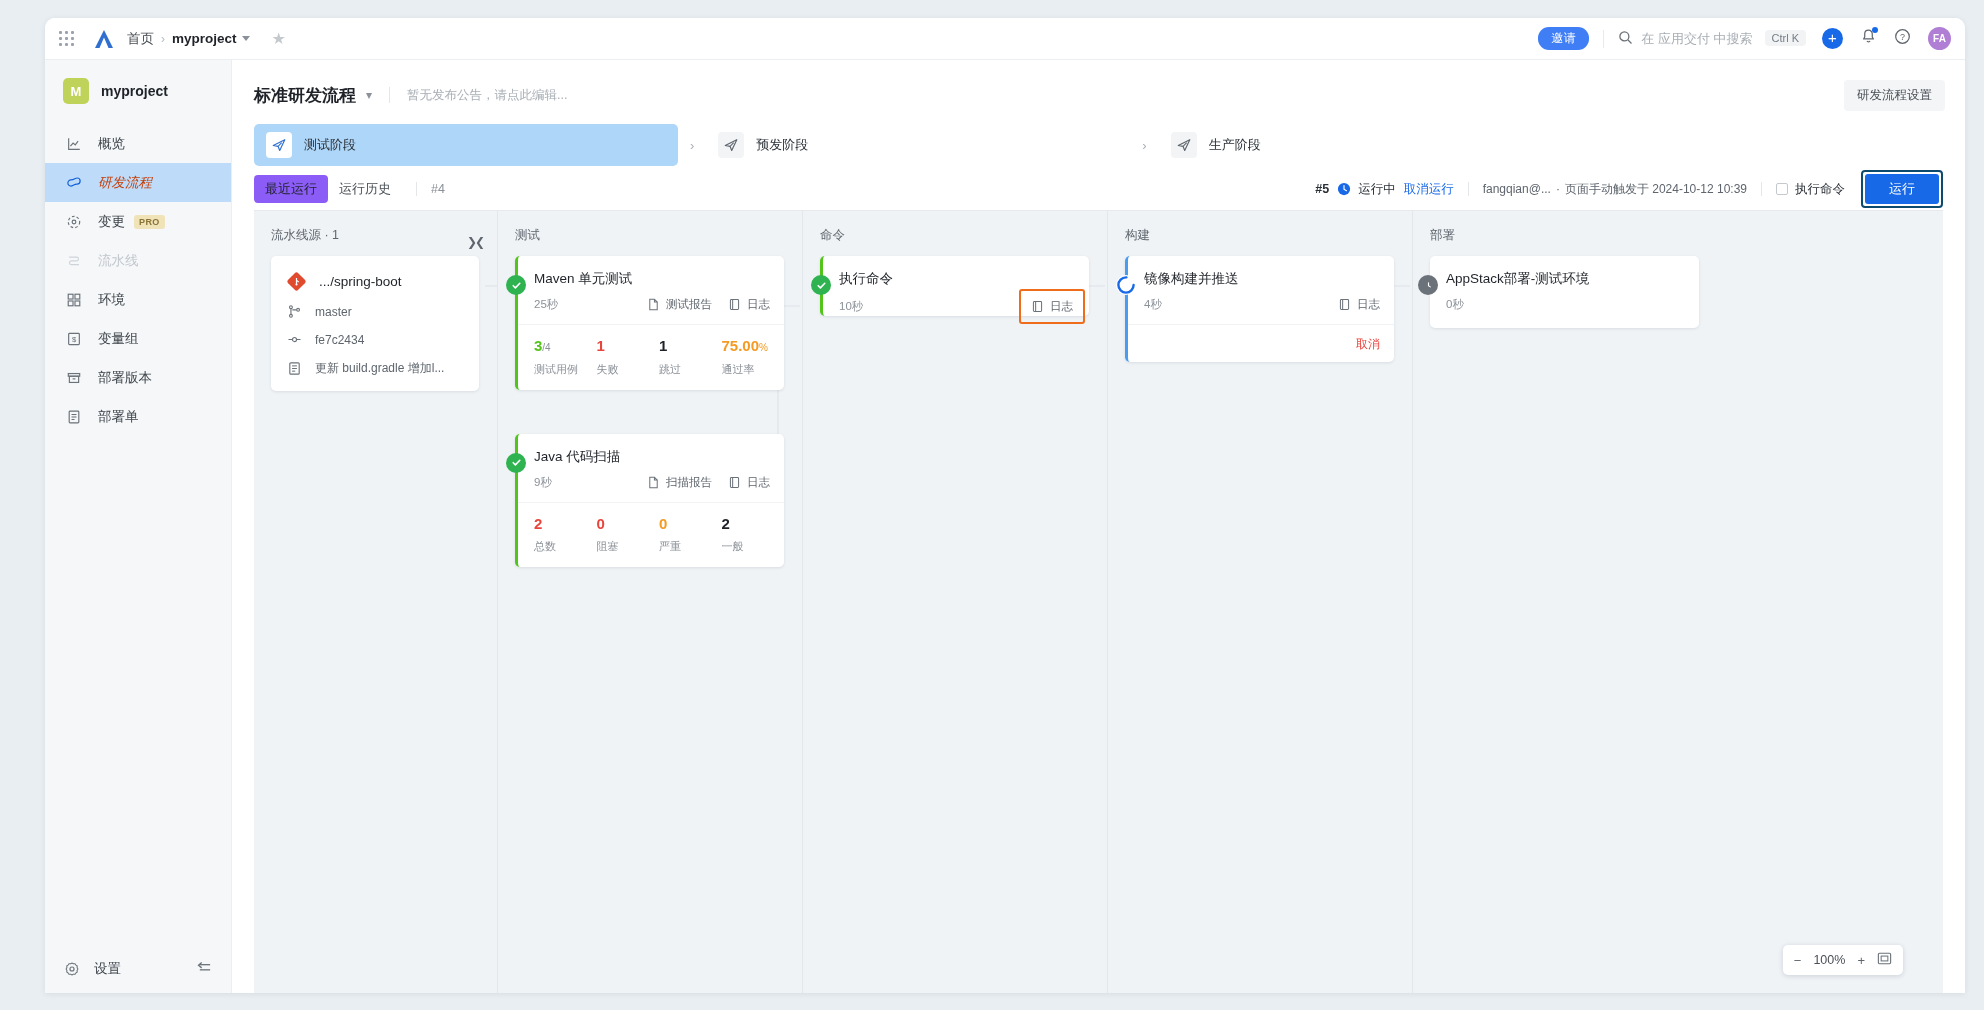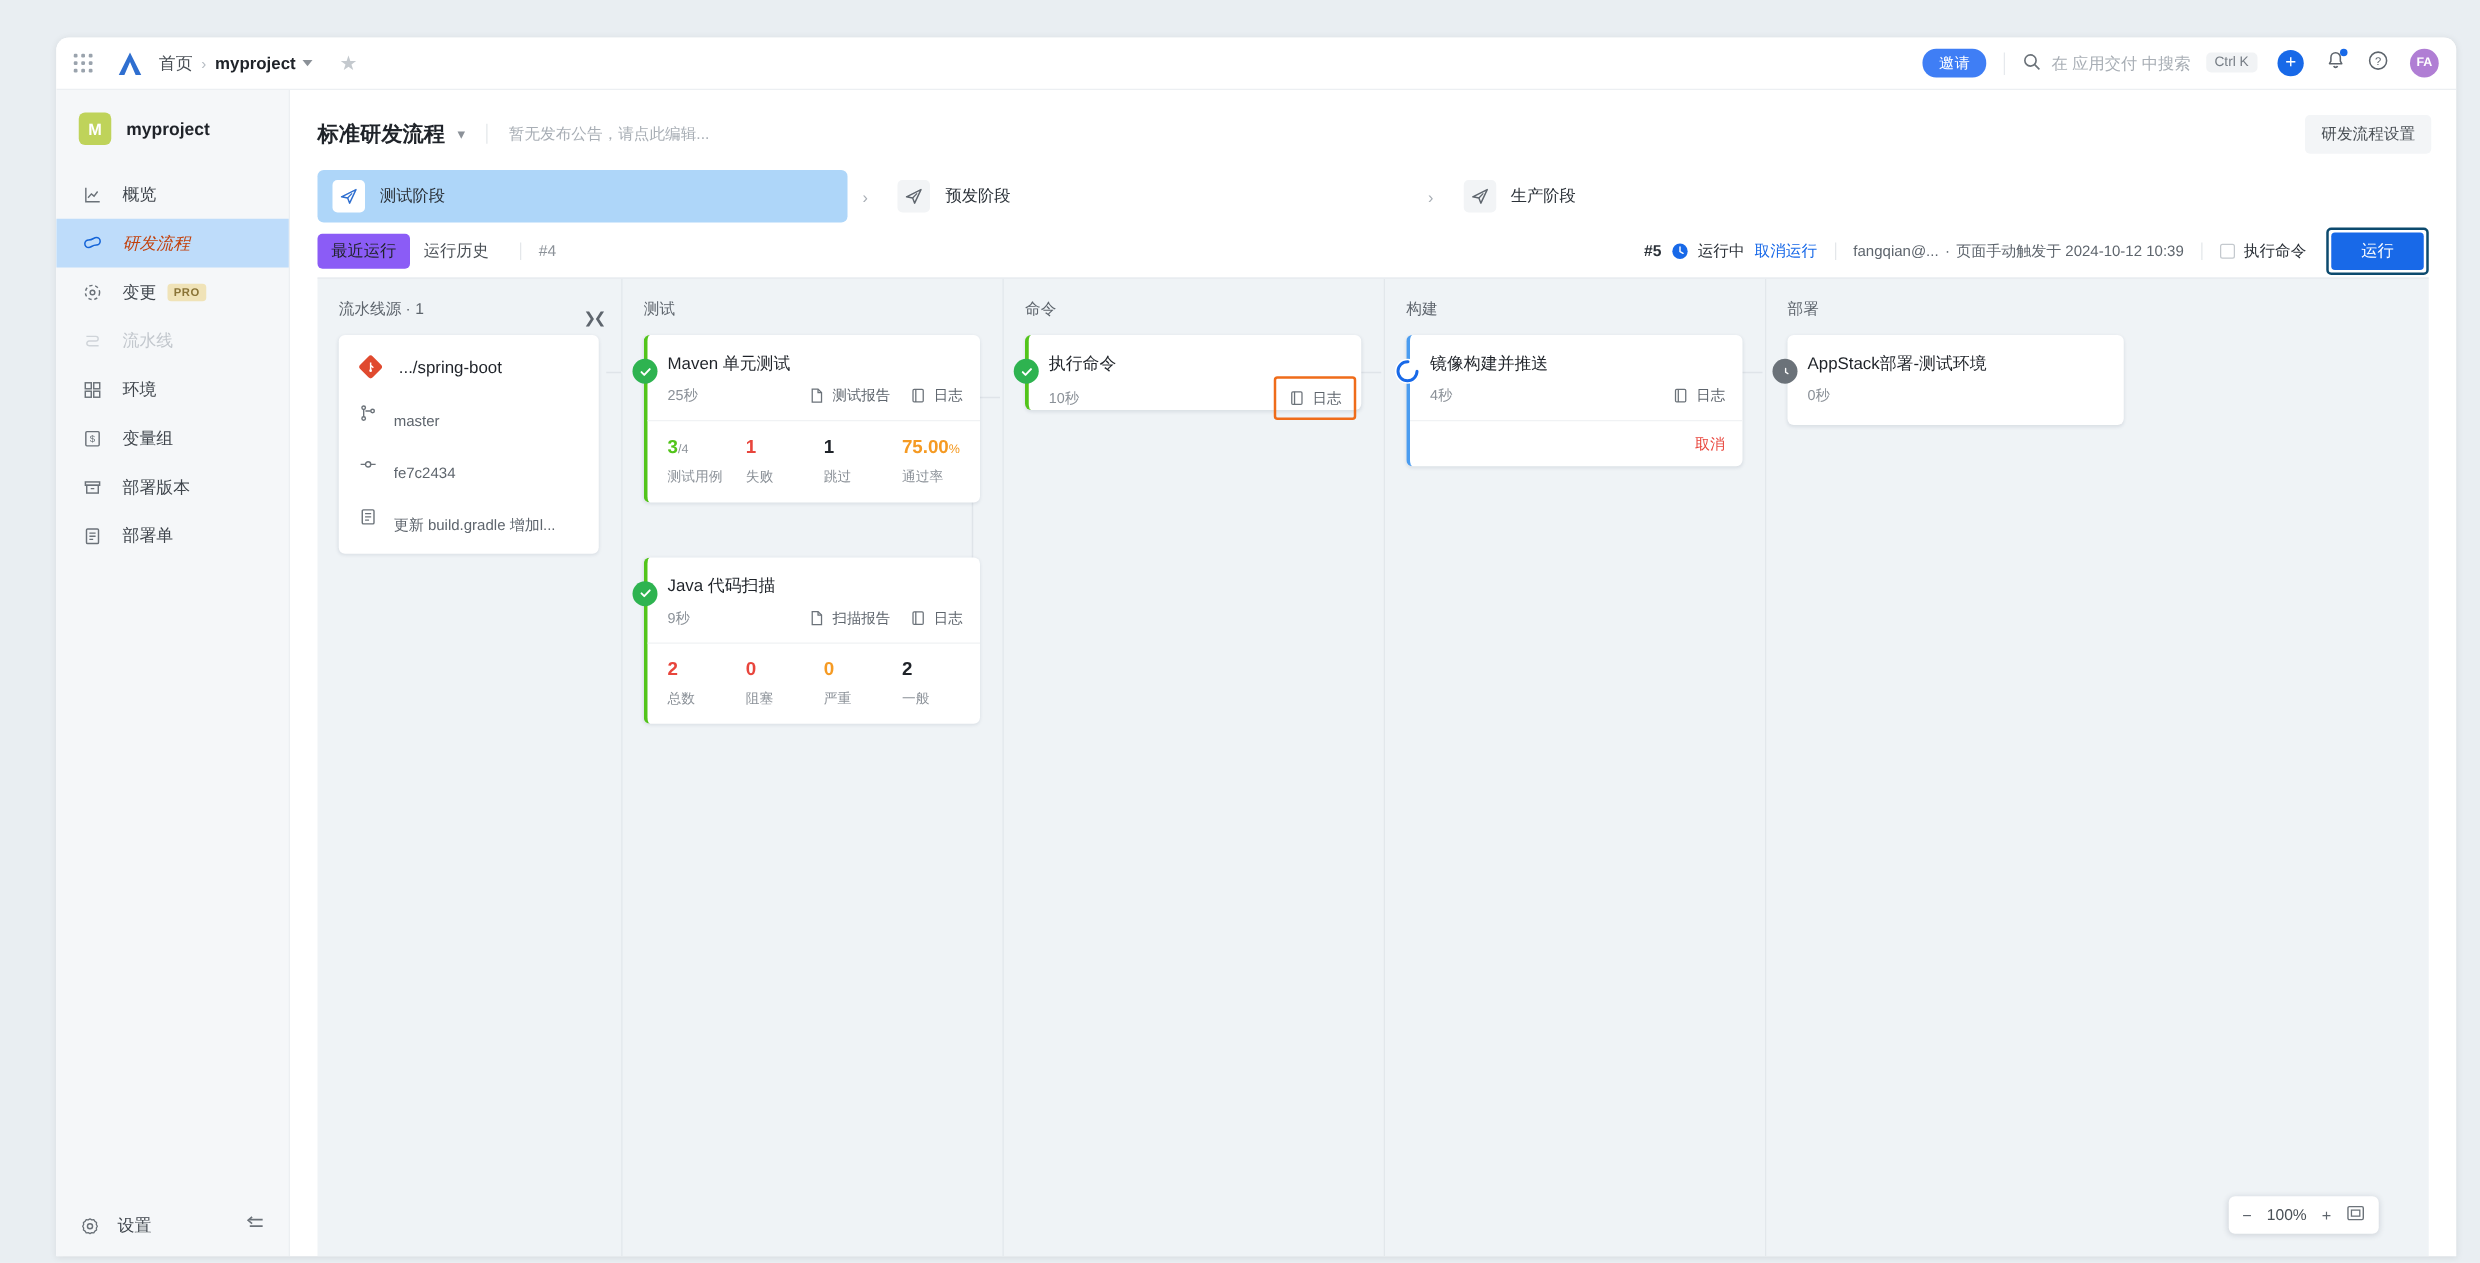--- a/index.html
+++ b/index.html
@@ -3,21 +3,21 @@
 <meta charset="utf-8">
 <style>
   * { box-sizing: border-box; margin: 0; padding: 0; }
   html, body {
     width: 1984px; height: 1010px;
     font-family: "Liberation Sans", "DejaVu Sans", sans-serif;
     background: #e9eef2;
     overflow: hidden;
   }
   .app {
-    position: absolute; left: 45px; top: 30px;
+    position: absolute; left: 45px; top: 18px;
     width: 1920px; height: 975px;
     background: #fff;
     border-radius: 10px 10px 0 0;
     box-shadow: 0 1px 6px rgba(0,0,0,.08);
     overflow: hidden;
   }
 
   
   .topbar {
     height: 42px; background: #fff;
@@ -158,21 +158,21 @@
                 border-radius:50%; display:flex; align-items:center; justify-content:center; z-index:4;}
   .dot-ok { background:#2eb350; }
   .dot-run { background:#fff; }
   .dot-wait { background:#6b7279; }
 
   .src-card { background:#fff; border-radius:5px; margin: 0 18px 0 17px; padding: 16px 14px 14px 16px;
               box-shadow: 0 1px 3px rgba(24,40,64,.10); }
   .src-repo { display:flex; align-items:center; }
   .src-repo .nm { margin-left: 13px; font-size:13.5px; color:#1f2329; }
   .src-row { display:flex; align-items:center; margin-top: 13px; }
-  .src-row .tx { margin-left: 13px; font-size:12px; color:#5e656d;margin-top:14px; }
+  .src-row .tx { margin-left: 13px; font-size:12px; color:#5e656d; }
 
   
   .conn { position:absolute; z-index:1; pointer-events:none; }
 
   .zoomctl { position:absolute; right: 40px; bottom: 18px; background:#fff; border-radius:5px;
              box-shadow: 0 1px 5px rgba(24,40,64,.16); display:flex; align-items:center;
              padding: 7px 11px; gap: 12px; z-index: 6;}
   .zoomctl .z { font-size:13px; color:#5e656d; cursor:pointer; }
   .zoomctl .zv { font-size:12.5px; color:#4a5056; }
 </style>

